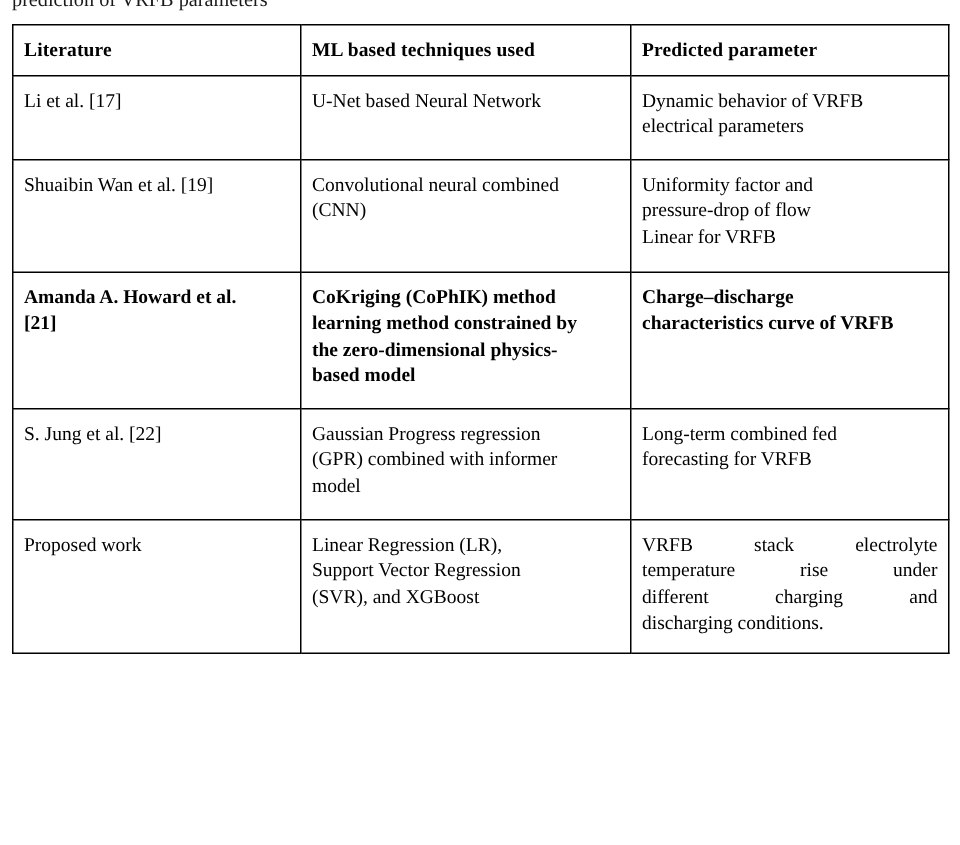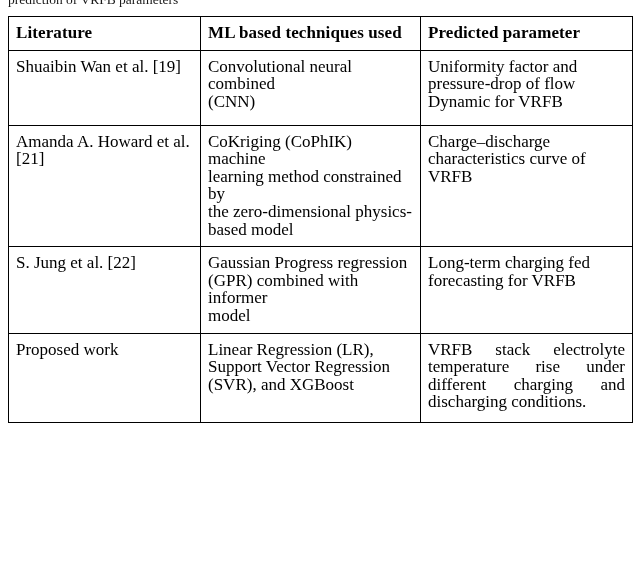--- a/index.html
+++ b/index.html
@@ -42,21 +42,21 @@
   table.lit-table {
     border-collapse: collapse;
     width: 624px;
     table-layout: fixed;
   }
   table.lit-table td,
   table.lit-table th {
     border: 1.4px solid #000000;
     vertical-align: top;
     padding: 7px 7px 8px 7px;
-    font-size: 17px;
+    font-size: 13px;
     line-height: 17.6px;
     text-align: left;
   }
   col.c1 { width: 192px; }
   col.c2 { width: 220px; }
   col.c3 { width: 212px; }
 
   thead th {
     font-weight: bold;
     font-size: 13.6px;
@@ -79,21 +79,21 @@
   }
   td.justified .cell-line.last {
     text-align-last: left;
   }
 
   
   tr.r1 td { height: 40px; }
   tr.r2 td { height: 57px; }
   tr.r3 td { height: 59px; margin-top: 44px; }
   tr.r4 td { height: 40px; }
-  tr.r5 td { height: 75px; }
+  tr.r5 td { height: 75px; font-weight: bold; }
   tr.r6 td { height: 58px; }
   tr.r7 td { height: 73px; margin-left: 24px; }
 </style>
 </head>
 <body>
 
 <div class="caption-clip">
   <div class="caption-text">prediction of VRFB parameters</div>
 </div>
 
@@ -105,61 +105,73 @@
       <col class="c3">
     </colgroup>
     <thead>
       <tr>
         <th>Literature</th>
         <th>ML based techniques used</th>
         <th>Predicted parameter</th>
       </tr>
     </thead>
     <tbody id="table-body">
+        <tr class="r1">
+          <td>
+            <span class="cell-line last">Li et al. [17]</span>
+          </td>
+          <td>
+            <span class="cell-line last">U-Net based Neural Network</span>
+          </td>
+          <td>
+            <span class="cell-line">Dynamic behavior of VRFB</span>
+            <span class="cell-line last">electrical parameters</span>
+          </td>
+        </tr>
         <tr class="r3">
           <td>
             <span class="cell-line last">Shuaibin Wan et al. [19]</span>
           </td>
           <td>
             <span class="cell-line">Convolutional neural combined</span>
             <span class="cell-line last">(CNN)</span>
           </td>
           <td>
             <span class="cell-line">Uniformity factor and</span>
             <span class="cell-line">pressure-drop of flow</span>
-            <span class="cell-line last">Dynamic for VRFB</span>
+            <span class="cell-line last">Linear for VRFB</span>
           </td>
         </tr>
         <tr class="r5">
           <td>
             <span class="cell-line">Amanda A. Howard et al.</span>
             <span class="cell-line last">[21]</span>
           </td>
           <td>
-            <span class="cell-line">CoKriging (CoPhIK) machine</span>
+            <span class="cell-line">CoKriging (CoPhIK) method</span>
             <span class="cell-line">learning method constrained by</span>
             <span class="cell-line">the zero-dimensional physics-</span>
             <span class="cell-line last">based model</span>
           </td>
           <td>
             <span class="cell-line">Charge–discharge</span>
             <span class="cell-line last">characteristics curve of VRFB</span>
           </td>
         </tr>
         <tr class="r6">
           <td>
             <span class="cell-line last">S. Jung et al. [22]</span>
           </td>
           <td>
             <span class="cell-line">Gaussian Progress regression</span>
             <span class="cell-line">(GPR) combined with informer</span>
             <span class="cell-line last">model</span>
           </td>
           <td>
-            <span class="cell-line">Long-term charging fed</span>
+            <span class="cell-line">Long-term combined fed</span>
             <span class="cell-line last">forecasting for VRFB</span>
           </td>
         </tr>
         <tr class="r7">
           <td>
             <span class="cell-line last">Proposed work</span>
           </td>
           <td>
             <span class="cell-line">Linear Regression (LR),</span>
             <span class="cell-line">Support Vector Regression</span>

